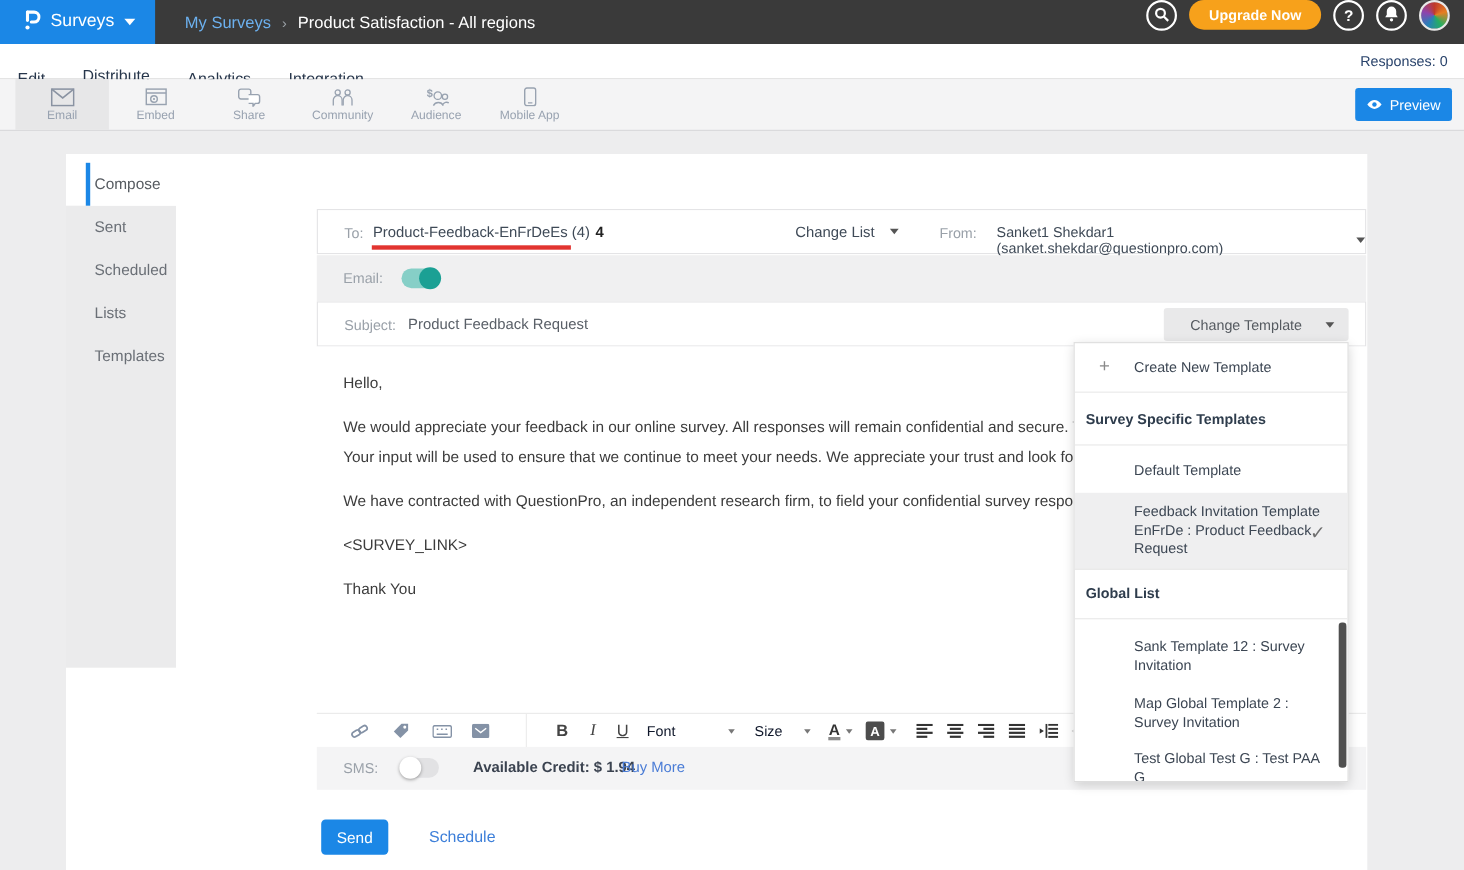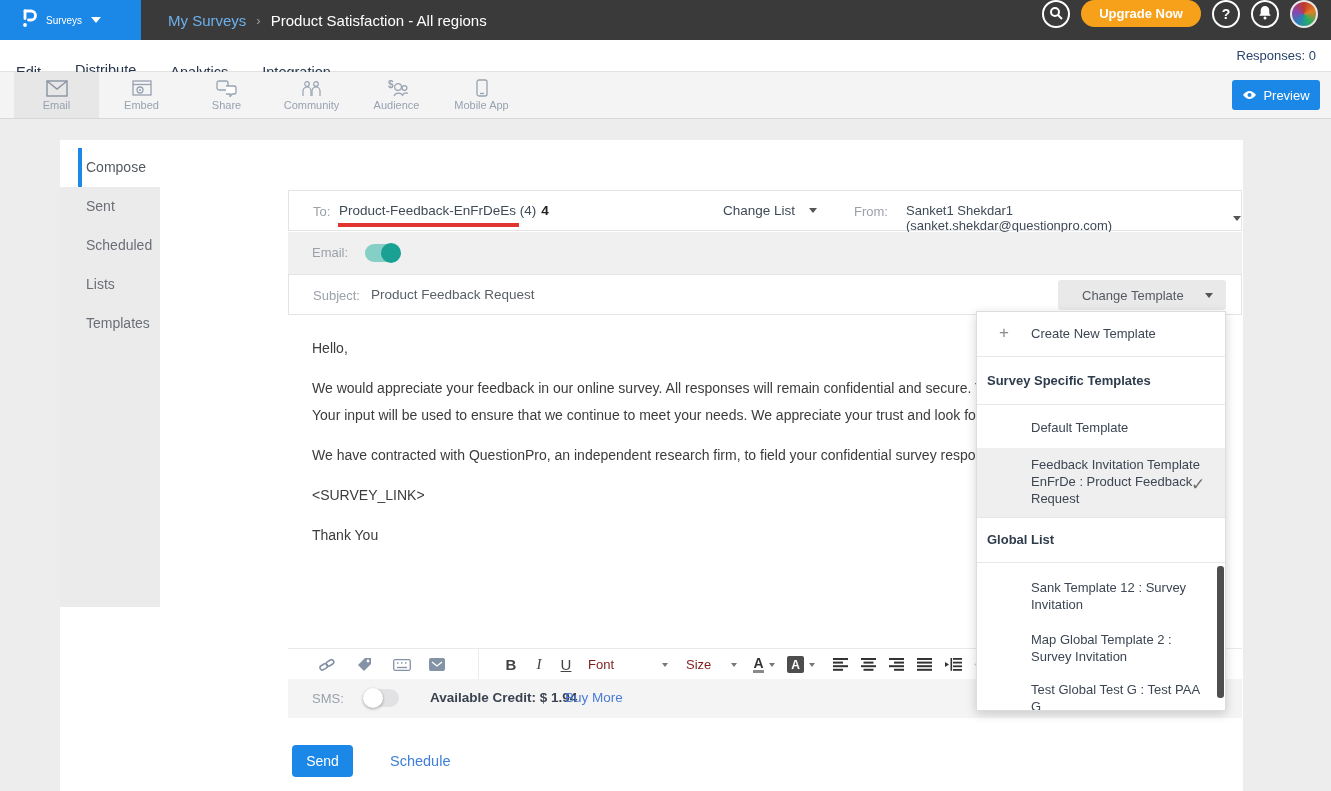--- a/index.html
+++ b/index.html
@@ -3,21 +3,21 @@
 <meta charset="utf-8">
 <style>
   * { margin:0; padding:0; box-sizing:border-box; }
   body { font-family:"Liberation Sans", sans-serif; background:#ededee; }
   .page { position:relative; width:1331px; height:791px; background:#ededee; overflow:hidden; }
 
   
   .topbar { position:absolute; top:0; left:0; width:1331px; height:40px; background:#3a3a3a; }
   .logo-block { position:absolute; left:0; top:0; width:141px; height:40px; background:#1b87e6;
     display:flex; align-items:center; padding-left:20px; gap:9px; color:#fff; cursor:pointer; }
-  .logo-block .prod { font-size:10px; }
+  .logo-block .prod { font-size:16px; }
   .caret-w { width:0; height:0; border-left:5px solid transparent; border-right:5px solid transparent; border-top:6px solid #fff; display:inline-block; }
   .breadcrumb { position:absolute; left:168px; top:0; height:40px; display:flex; align-items:center; gap:10px; font-size:15px; }
   .bc-parent { color:#6cb0ee; cursor:pointer; }
   .bc-sep { color:#9aa0a6; font-size:13px; }
   .bc-current { color:#fff; }
   .top-right { position:absolute; right:13px; top:0; height:40px; display:flex; align-items:flex-start; gap:11px; }
   .circle-btn { width:28px; height:28px; border:2px solid #fff; border-radius:50%; color:#fff;
     display:flex; align-items:center; justify-content:center; font-size:14px; font-weight:bold; cursor:pointer; background:transparent; }
   .upgrade-btn { height:27px; padding:0 18px; border-radius:14px; background:#f7a11b; color:#fff;
     font-size:13px; font-weight:bold; display:flex; align-items:center; cursor:pointer; border:none; }
@@ -79,21 +79,21 @@
   .body-area p { margin:0 0 13px 0; }
 
   
   .fmt-bar { position:absolute; left:228px; top:508px; width:954px; height:31px; background:#fff; border-top:1px solid #e9e9e9; }
   .fmt { position:absolute; top:0; height:31px; display:flex; align-items:center; justify-content:center; cursor:pointer; color:#444; }
   .fmt svg { display:block; }
   .fmt-sep { position:absolute; left:190px; top:0; height:31px; border-left:1px solid #ececec; }
   .b-btn { font-weight:bold; font-size:15px; }
   .i-btn { font-style:italic; font-family:"Liberation Serif",serif; font-size:15px; }
   .u-btn { text-decoration:underline; font-size:15px; }
-  .dd-label { font-size:13px; color:#7f1d1d; }
+  .dd-label { font-size:13px; color:#0f172a; }
   .fontcolor { font-size:14px; font-weight:bold; color:#333; border-bottom:3px solid #8a8a8a; line-height:14px; }
   .bgcolor { width:17px; height:17px; background:#4d4d4d; color:#fff; font-size:12px; font-weight:bold; border-radius:2px;
     display:flex; align-items:center; justify-content:center; }
   .mini-caret { width:0; height:0; border-left:3.5px solid transparent; border-right:3.5px solid transparent; border-top:4px solid #777; margin-left:5px; }
   .dim { opacity:.35; }
 
   
   .sms-row { position:absolute; left:228px; top:539px; width:954px; height:39px; background:#f4f4f5; }
   .sms-row .lbl { top:12px; }
   .sms-row .toggle { top:10px; }

